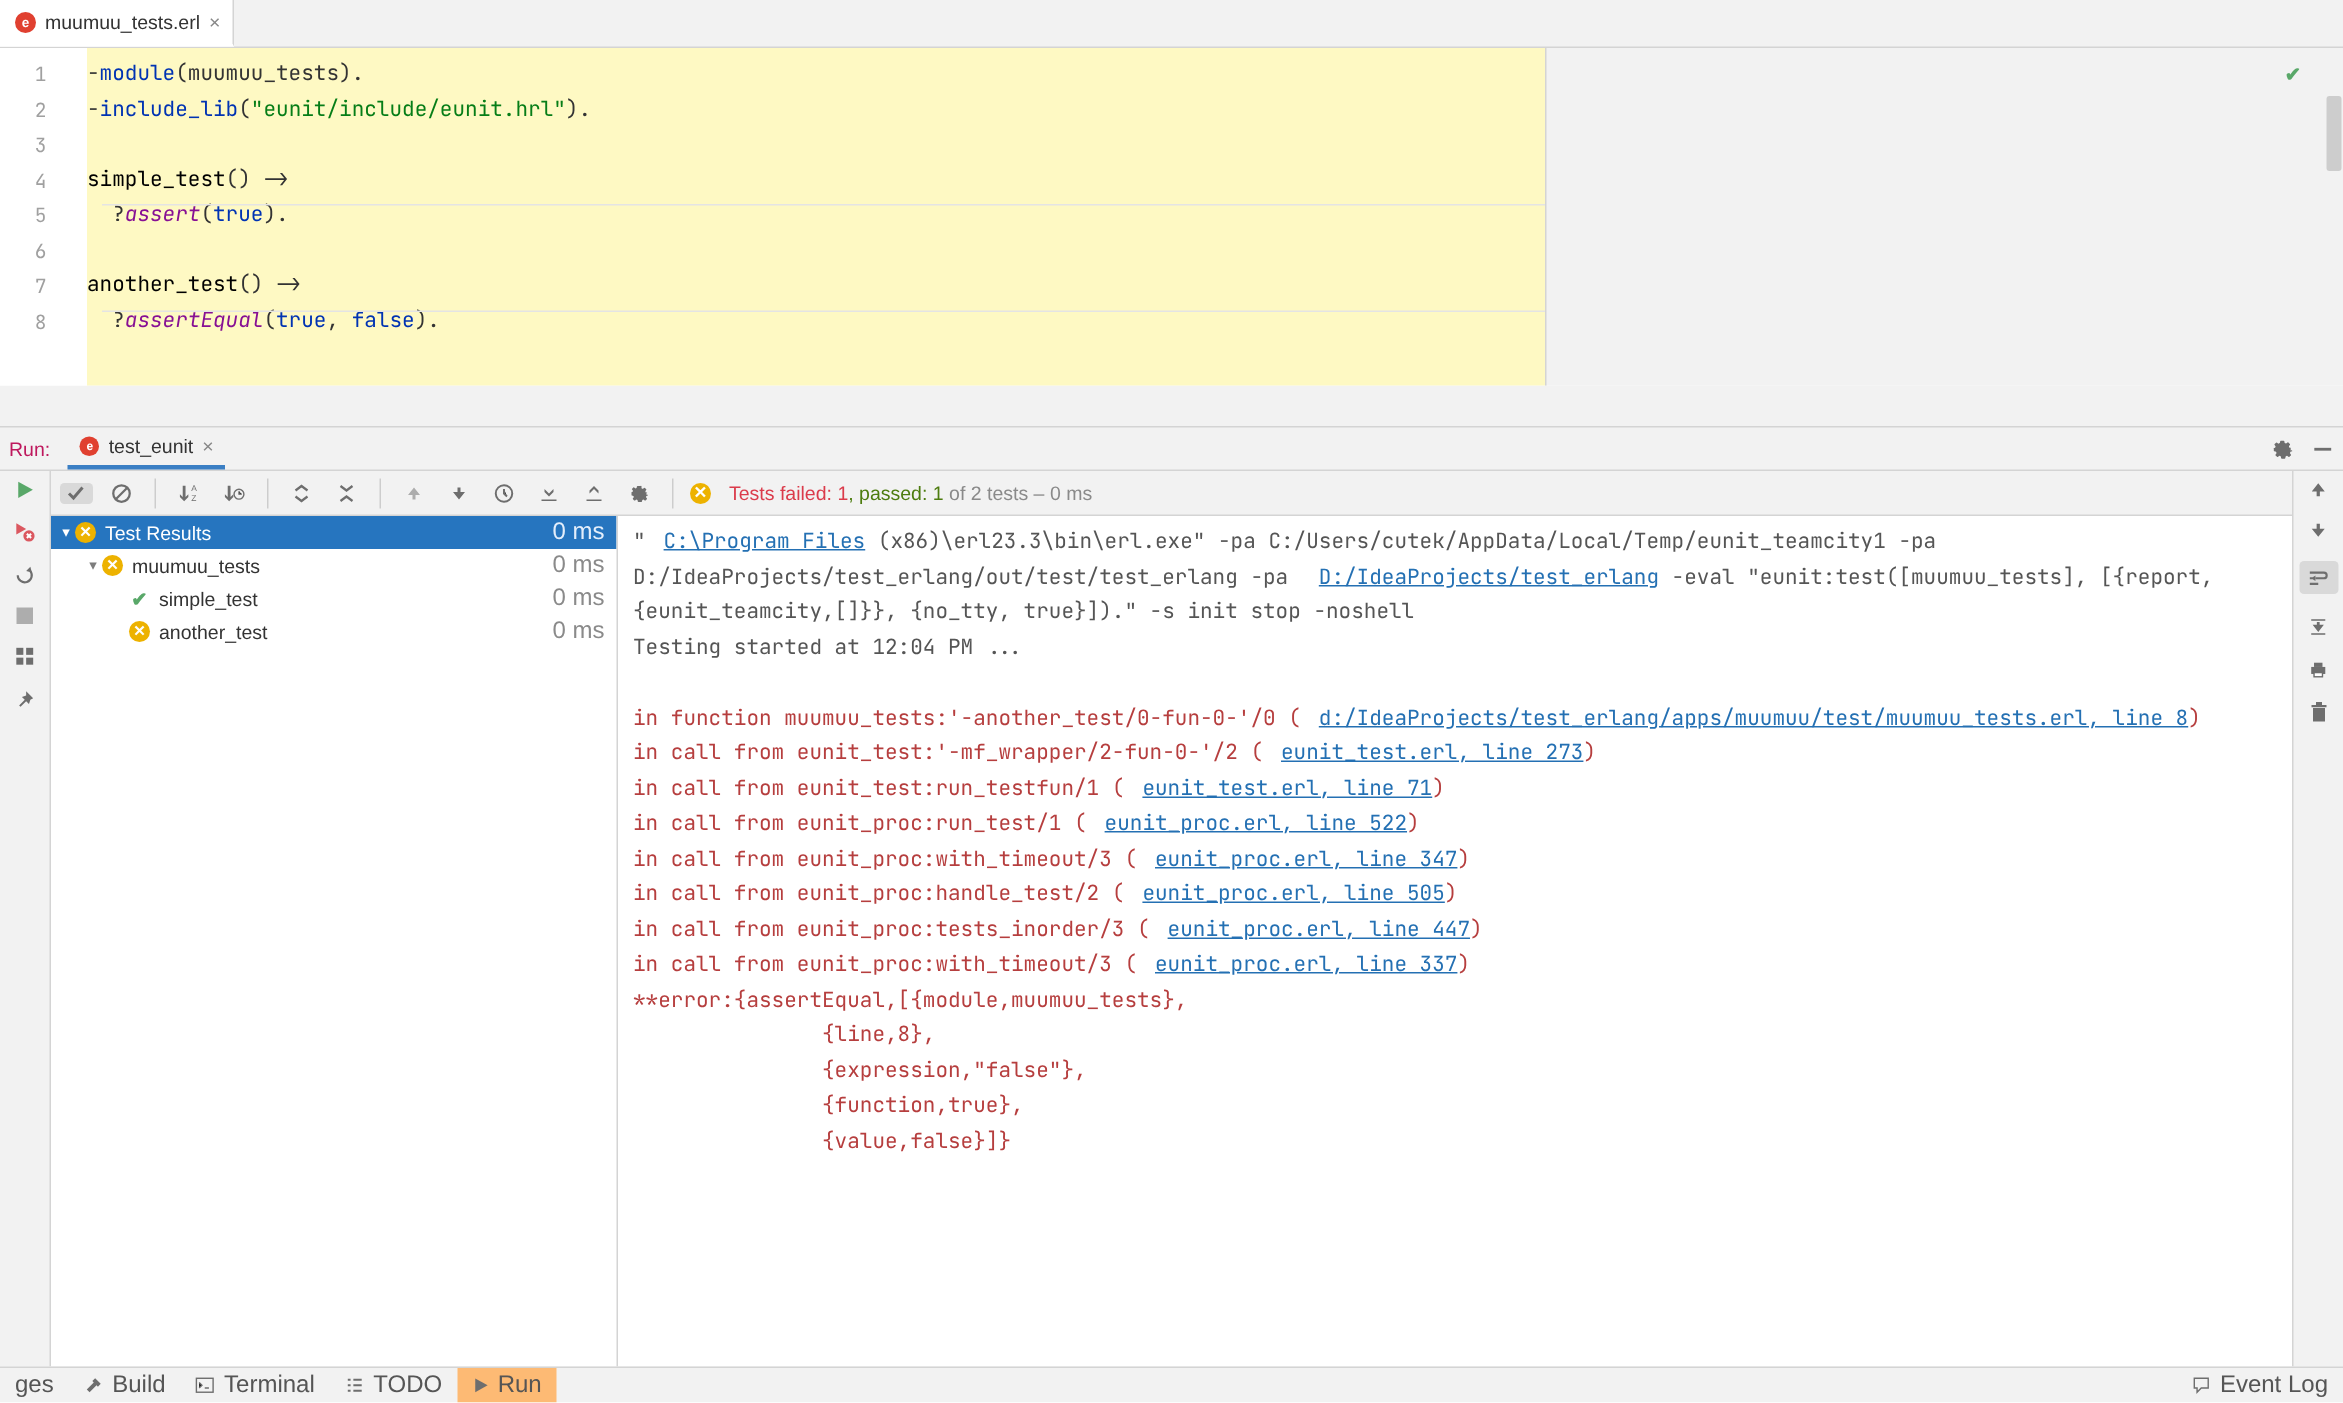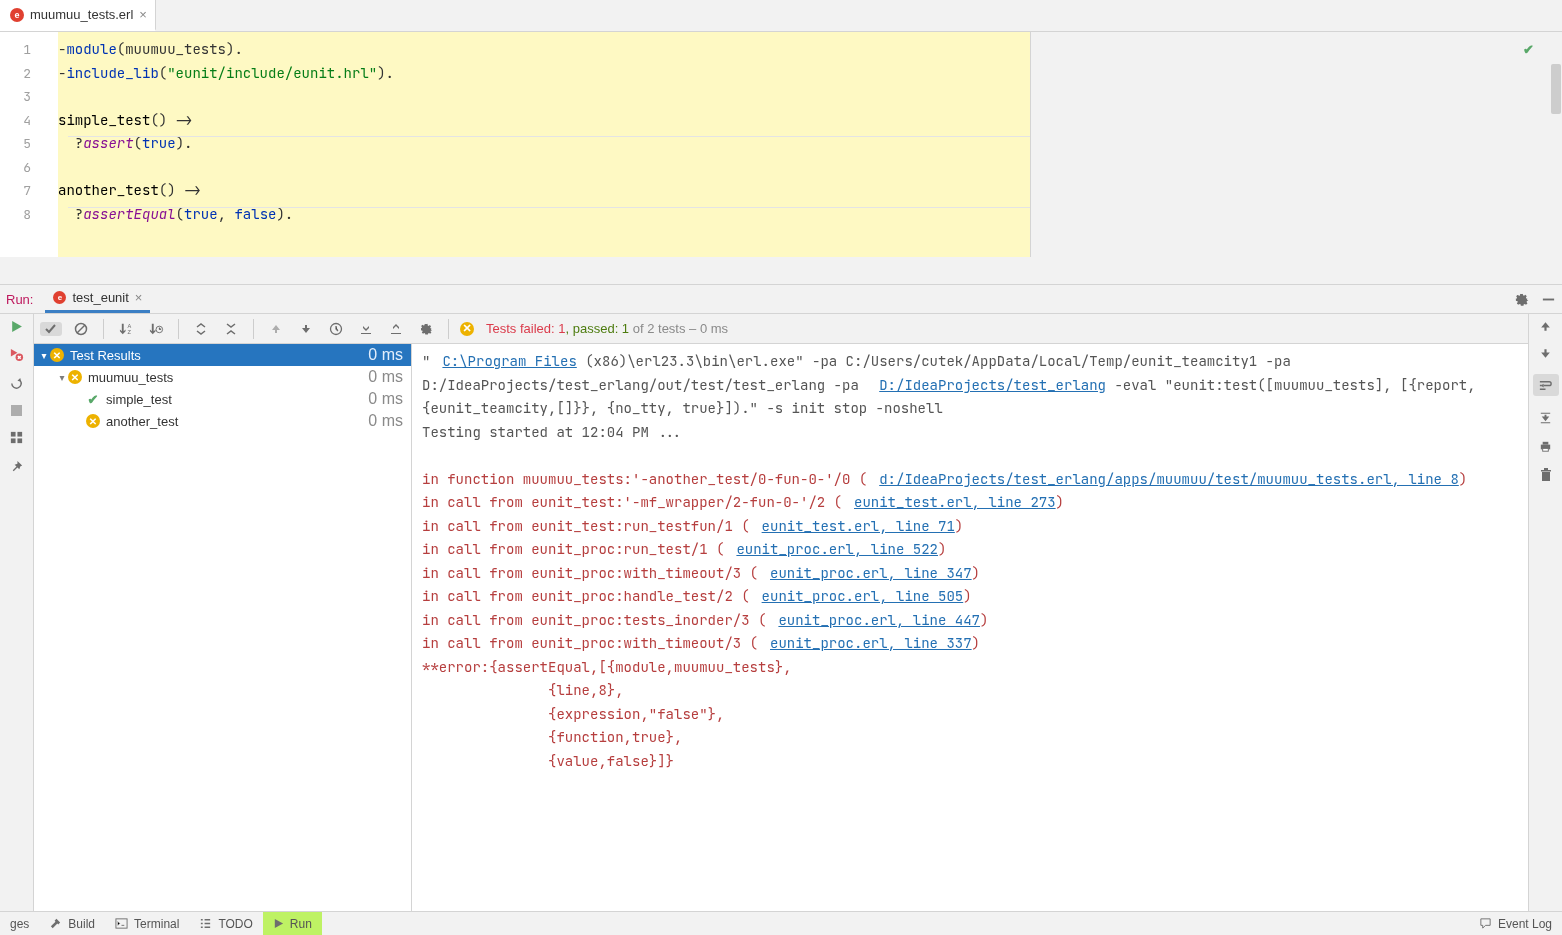--- a/index.html
+++ b/index.html
@@ -71,23 +71,23 @@
 .indent { display:inline-block; }
 
 .console { flex: 1; background: #fff; padding: 6px 10px; font-family: "JetBrains Mono", Consolas, monospace; font-size: 14px; line-height: 23.5px; overflow: auto; color: #555; white-space: pre-wrap; word-break: break-word;}
 .console .link { color: #2470b3; text-decoration: underline; cursor: pointer; margin-left: 12px; }
 .console .err { color: #b63e3e; }
 
 .right-tools { width: 34px; background: #f2f2f2; border-left: 1px solid #d4d4d4; display: flex; flex-direction: column; align-items: center; padding-top: 6px; gap: 14px; color: #6e6e6e; }
 .right-tools .active-bg { background:#d9d9d9; width:26px; height:22px; display:flex; align-items:center; justify-content:center; border-radius:3px;}
 
 
-.bottom-bar { height: 24px; background: #f2f2f2; border-top: 1px solid #d4d4d4; display: flex; align-items: center; font-size: 12px; color: #555; }
+.bottom-bar { height: 24px; background: #f2f2f2; border-top: 1px solid #d4d4d4; display: flex; align-items: center; font-size: 16px; color: #555; }
 .bot-item { display: flex; align-items: center; gap: 6px; padding: 0 10px; height: 100%; }
-.bot-item.active { background: #bef264; }
+.bot-item.active { background: #fdba74; }
 .bot-spacer { flex: 1; }
 
 svg { display: block; }
 </style>
 </head>
 <body>
 
 <div class="app">
 
   <div class="editor-tabs">

